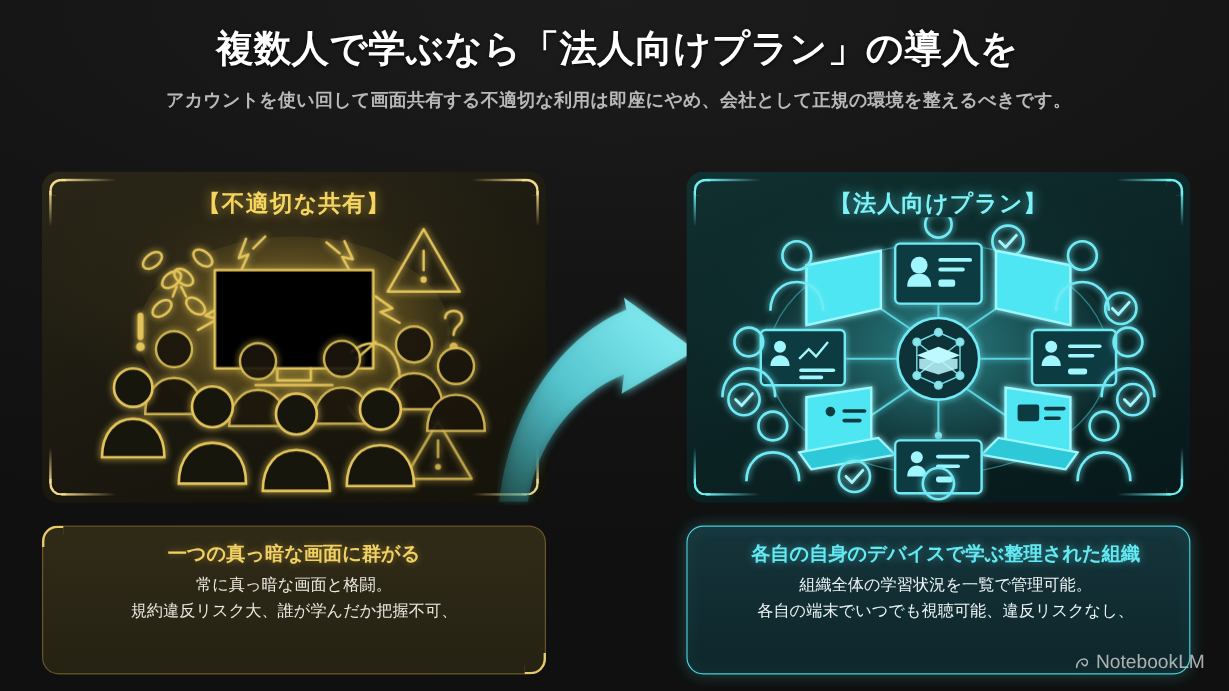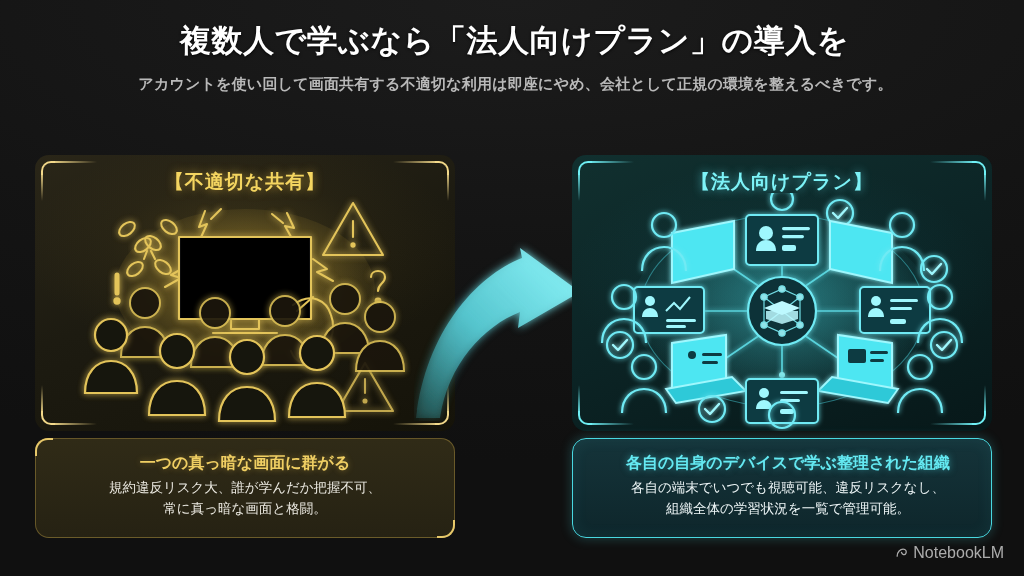--- a/index.html
+++ b/index.html
@@ -21,21 +21,21 @@
     letter-spacing:.5px;line-height:1.25;margin:0;
     text-shadow:0 1px 3px rgba(0,0,0,.8);
   }
   .subtitle{
     font-size:15px;color:#b9b9b9;margin:12px 0 0 2px;
     line-height:1.4;letter-spacing:.2px;font-weight:bold;
   }
 
   
   .panel{position:absolute;border-radius:14px;overflow:hidden;}
-  .panel-img{top:143px;height:276px;margin-top:12px;}
+  .panel-img{top:143px;height:276px;}
   .left-img{left:35px;width:420px;
     background:
       radial-gradient(70% 55% at 50% 34%, rgba(214,175,58,.17) 0%, rgba(120,96,28,.07) 45%, rgba(0,0,0,0) 75%),
       linear-gradient(160deg,#2a2618 0%,#1d1b11 45%,#151309 100%);
   }
   .right-img{left:572px;width:420px;
     background:
       radial-gradient(65% 55% at 50% 45%, rgba(52,216,226,.16) 0%, rgba(22,110,120,.07) 48%, rgba(0,0,0,0) 78%),
       linear-gradient(160deg,#11302f 0%,#0c2526 45%,#071819 100%);
   }
@@ -75,21 +75,21 @@
   .panel-head{
     position:absolute;top:14px;left:0;right:0;text-align:center;
     font-size:19px;font-weight:bold;letter-spacing:1px;
   }
   .panel-head.g{color:#f4d560;text-shadow:0 0 10px rgba(233,192,70,.65);}
   .panel-head.c{color:#7df3f8;text-shadow:0 0 10px rgba(90,230,240,.7);}
 
   .art{position:absolute;left:0;top:38px;width:100%;height:238px;}
 
   
-  .cap{position:absolute;top:438px;height:100px;border-radius:14px;box-sizing:border-box;}
+  .cap{position:absolute;top:438px;height:124px;border-radius:14px;box-sizing:border-box;}
   .cap-left{left:35px;width:420px;
     background:linear-gradient(180deg,#302b17 0%,#262213 100%);
     border:1px solid rgba(190,160,70,.42);}
   .cap-right{left:572px;width:420px;
     background:linear-gradient(180deg,#15343a 0%,#0e262b 100%);
     border:1.5px solid #49d8e0;
     box-shadow:0 0 12px rgba(73,216,224,.28), inset 0 0 16px rgba(73,216,224,.08);padding-left:12px;}
   .cap-title{text-align:center;font-size:16px;font-weight:bold;margin-top:14px;line-height:1.2;}
   .cap-left .cap-title{color:#f0cf63;text-shadow:0 0 6px rgba(226,186,70,.45);}
   .cap-right .cap-title{color:#64e9f2;text-shadow:0 0 7px rgba(80,225,235,.5);}
@@ -472,30 +472,30 @@
         <path d="M133 216 l5 5 9 -10" fill="none" stroke="#9ff7fd" stroke-width="2.4" stroke-linecap="round" stroke-linejoin="round"></path>
       </g>
     </svg>
   </div>
 
   <div class="cap cap-left">
     <span class="cap-acc tl"></span>
     <span class="cap-acc br"></span>
     <div class="cap-title">一つの真っ暗な画面に群がる</div>
     <div class="cap-body">
+      <div>常に真っ暗な画面と格闘。</div>
       <div>規約違反リスク大、誰が学んだか把握不可、</div>
-      <div>常に真っ暗な画面と格闘。</div>
     </div>
   </div>
 
   <div class="cap cap-right">
     <div class="cap-title">各自の自身のデバイスで学ぶ整理された組織</div>
     <div class="cap-body">
+      <div>組織全体の学習状況を一覧で管理可能。</div>
       <div>各自の端末でいつでも視聴可能、違反リスクなし、</div>
-      <div>組織全体の学習状況を一覧で管理可能。</div>
     </div>
   </div>
 
   <div class="wm">
     <svg width="13" height="13" viewBox="0 0 24 24">
       <path d="M4 17 C4 9, 10 4, 15 4 C20 4, 22 8, 20 12 C18 16, 13 14, 12 10" fill="none" stroke="#cfcfcf" stroke-width="2.4" stroke-linecap="round"></path>
     </svg>
     <span>NotebookLM</span>
   </div>
 

